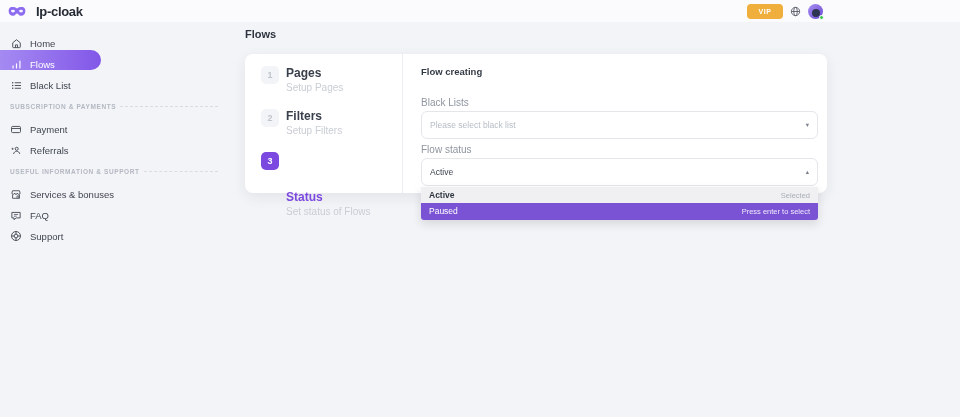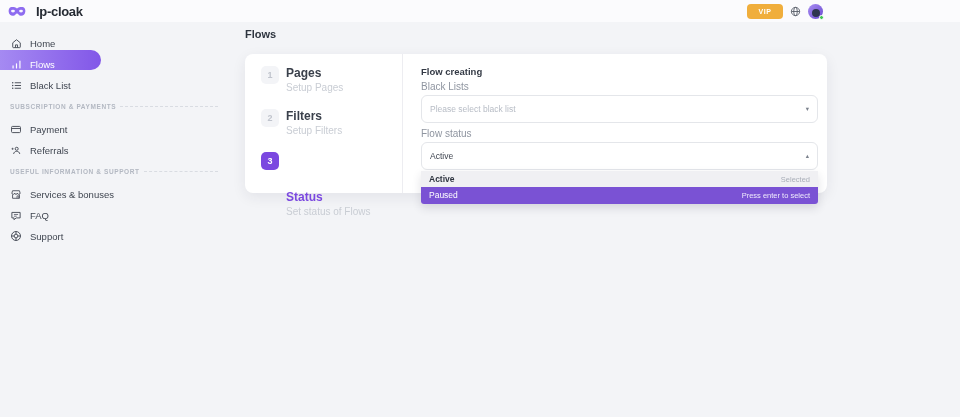--- a/index.html
+++ b/index.html
@@ -84,21 +84,21 @@
     font-size:9px; font-weight:bold;
     display:flex; align-items:center; justify-content:center;
   }
   .step.active .step-num { background:#7b48e0; color:#fff; }
   .step-title { font-size:12px; font-weight:bold; color:#3a404b; line-height:1.25; }
   .step.active .step-title { color:#7b48e0;margin-top:38px; }
   .step-sub { font-size:10px; color:#c9cdd4; margin-top:1px; }
   .vdivider { width:1px; background:#ededf1; flex:0 0 auto; }
 
   .form { flex:1; padding:12px 9px 0 18px; }
-  .form-title { font-size:9.5px; font-weight:bold; color:#343a45; margin-bottom:4px; }
+  .form-title { font-size:9.5px; font-weight:bold; color:#343a45; margin-bottom:20px; }
   .field-label { font-size:10px; color:#8f95a0; margin-bottom:3px; }
   .select {
     height:28px; border:1px solid #e4e6ea; border-radius:6px; background:#fff;
     display:flex; align-items:center; justify-content:space-between;
     padding:0 8px; font-size:8.5px; cursor:pointer;
   }
   .select .ph  { color:#b7bcc5; }
   .select .val { color:#3f4550; }
   .chev { font-size:6.5px; color:#7c828d; line-height:1; }
   .field { margin-bottom:5px; }

